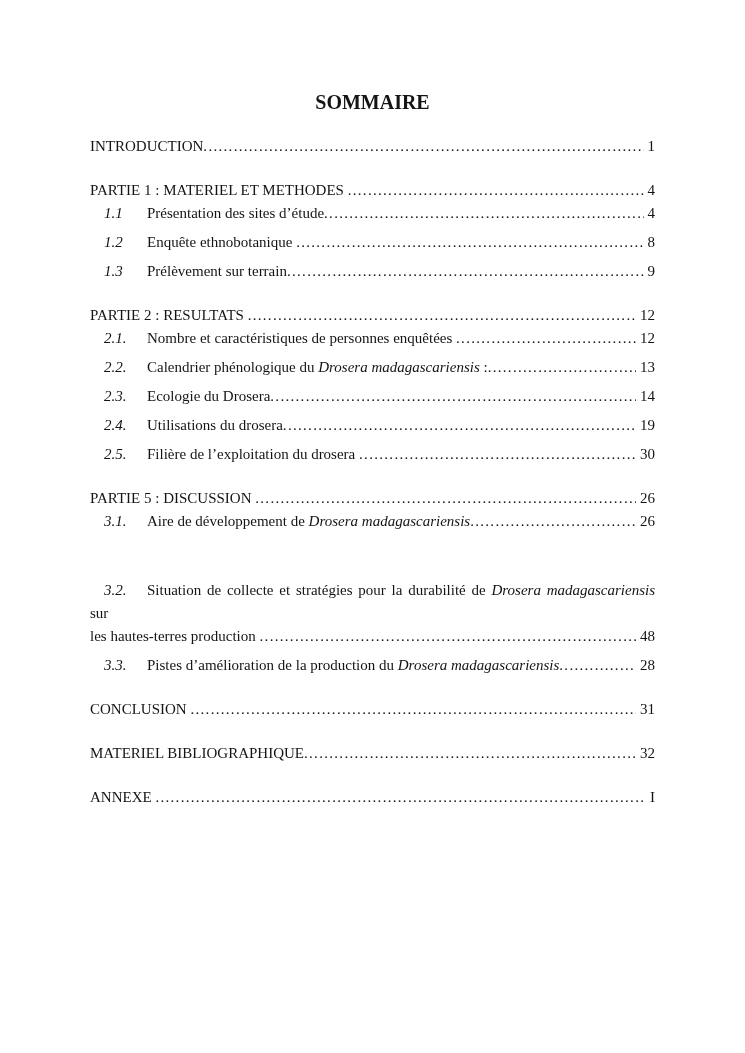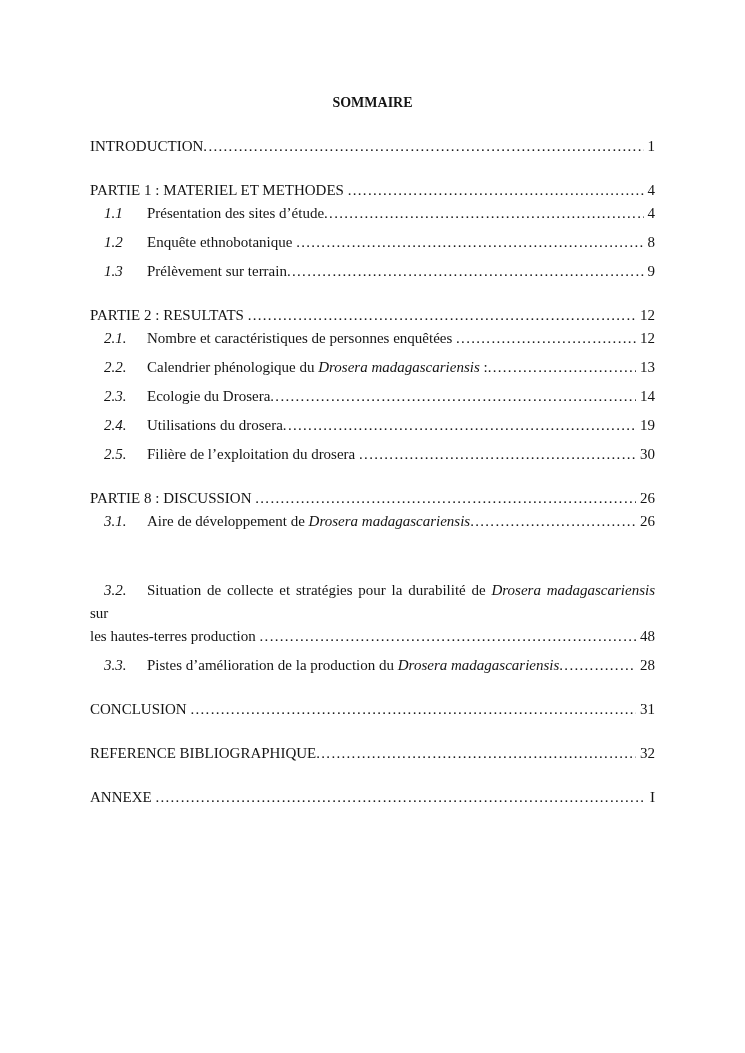--- a/index.html
+++ b/index.html
@@ -17,21 +17,21 @@
   }
   .page {
     box-sizing: border-box;
     width: 745px;
     height: 1053px;
     padding: 91px 90px 0 90px;
   }
   .doc-title {
     text-align: center;
     font-weight: bold;
-    font-size: 14px;
+    font-size: 20px;
     line-height: 23px;
     margin: 0 0 2px 0;
   }
   .toc-entry { line-height: 23px; }
   .toc-entry.sub { margin-bottom: 6px; }
   .toc-entry.gap { margin-top: 21px; }
   .toc-line {
     display: flex;
     align-items: center;
   }
@@ -159,21 +159,21 @@
       <div class="toc-entry sub">
         <div class="toc-line">
           <span class="num">2.5.</span>
           <span class="toc-text"><span>Filière de l’exploitation du drosera </span></span>
           <span class="leader"></span>
           <span class="page-num">30</span>
         </div>
       </div>
       <div class="toc-entry main gap">
         <div class="toc-line">
-          <span class="toc-text"><span>PARTIE 8 : DISCUSSION </span></span>
+          <span class="toc-text"><span>PARTIE 5 : DISCUSSION </span></span>
           <span class="leader"></span>
           <span class="page-num">26</span>
         </div>
       </div>
       <div class="toc-entry sub">
         <div class="toc-line">
           <span class="num">3.1.</span>
           <span class="toc-text"><span>Aire de développement de </span><i>Drosera madagascariensis</i></span>
           <span class="leader"></span>
           <span class="page-num">26</span>
@@ -197,21 +197,21 @@
       </div>
       <div class="toc-entry main gap">
         <div class="toc-line">
           <span class="toc-text"><span>CONCLUSION </span></span>
           <span class="leader"></span>
           <span class="page-num">31</span>
         </div>
       </div>
       <div class="toc-entry main gap">
         <div class="toc-line">
-          <span class="toc-text"><span>REFERENCE BIBLIOGRAPHIQUE</span></span>
+          <span class="toc-text"><span>MATERIEL BIBLIOGRAPHIQUE</span></span>
           <span class="leader"></span>
           <span class="page-num">32</span>
         </div>
       </div>
       <div class="toc-entry main gap">
         <div class="toc-line">
           <span class="toc-text"><span>ANNEXE </span></span>
           <span class="leader"></span>
           <span class="page-num">I</span>
         </div>

